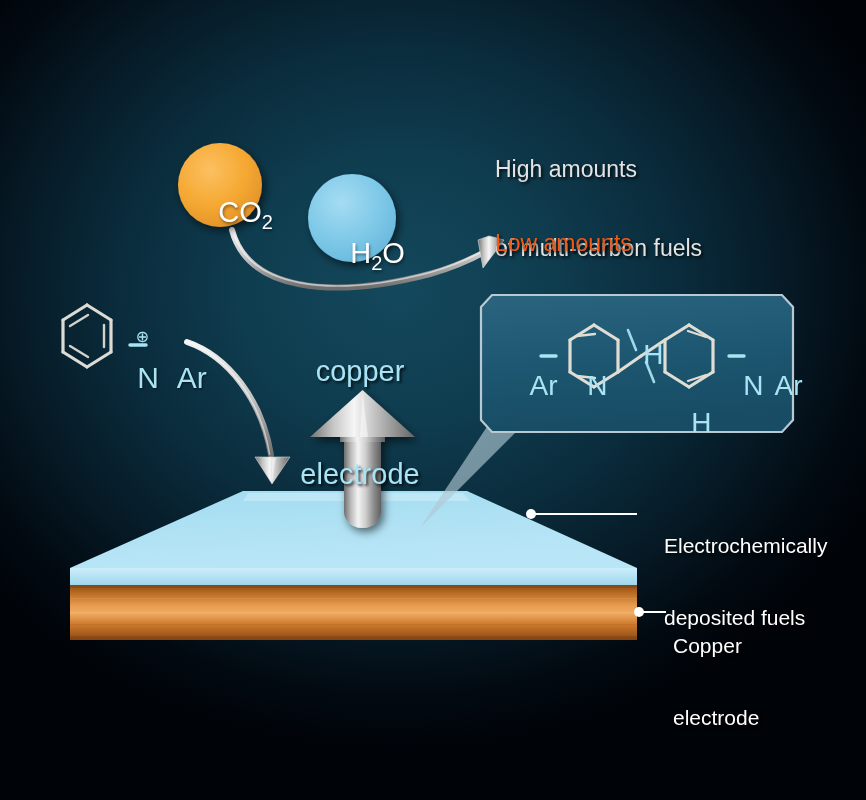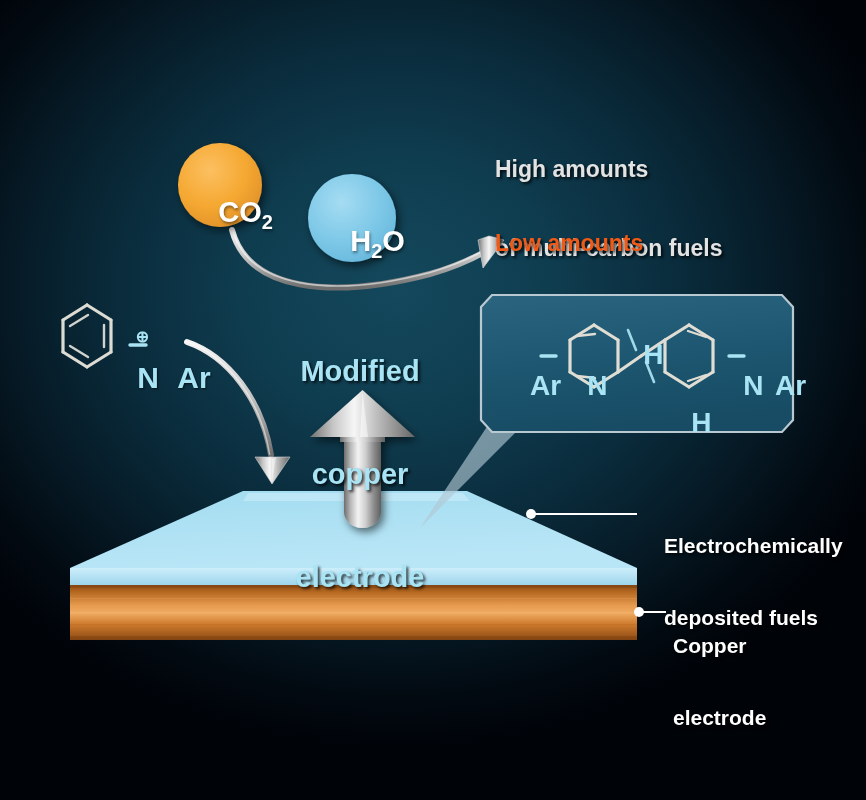--- a/index.html
+++ b/index.html
@@ -3,21 +3,21 @@
 <meta charset="utf-8">
 <style>
   html,body{margin:0;padding:0;background:#000;}
   #stage{
     position:relative;width:866px;height:800px;overflow:hidden;
     font-family:"Liberation Sans", sans-serif;
     background:
       radial-gradient(ellipse 62% 58% at 46% 36%, #14485c 0%, #0f3d50 28%, #0a2c3c 52%, #061a26 72%, #020a11 88%, #000308 100%),
       #000205;
   }
-  .lbl{position:absolute;font-weight:bold;white-space:pre;line-height:1.14;}
+  .lbl{position:absolute;font-weight:normal;white-space:pre;line-height:1.14;}
   .shadowtext{text-shadow:2px 2px 3px rgba(0,0,0,.75);}
   svg{position:absolute;left:0;top:0;overflow:visible;}
   .vlayer{position:absolute;left:0;top:0;width:866px;height:800px;}
 </style>
 </head>
 <body>
 
 <div id="stage">
 
   <svg class="vlayer" viewBox="0 0 866 800">
@@ -212,35 +212,34 @@
     </g>
     <g filter="url(#softShadow)">
       <circle cx="352" cy="218" r="44" fill="url(#gH2O)"></circle>
     </g>
   </svg>
 
   <div class="lbl" style="left:186px;top:163px;font-size:29px;color:#ffffff;text-shadow:1px 2px 3px rgba(0,0,0,.45);text-align:right;">
     <span>CO</span><sub style="font-size:20px;">2</sub>
   </div>
 
-  <div class="lbl" style="left:318px;top:192px;font-size:29px;color:#ffffff;text-shadow:1px 2px 3px rgba(0,0,0,.45);text-align:center;">
+  <div class="lbl" style="left:318px;top:204px;font-size:29px;color:#ffffff;text-shadow:1px 2px 3px rgba(0,0,0,.45);text-align:center;">
     <span>H</span><sub style="font-size:20px;">2</sub><span>O</span>
   </div>
 
   <div class="lbl shadowtext" style="left:495px;top:104px;font-size:23px;color:#e3e3e3;">
     <div>High amounts</div>
     <div>of multi-carbon fuels</div>
   </div>
 
   <div class="lbl shadowtext" style="left:495px;top:178px;font-size:23px;color:#f05a16;">
     <div>Low amounts</div>
   </div>
 
   <div class="lbl shadowtext" style="left:285px;top:286px;font-size:29px;color:#a9e4f5;text-align:center;width:150px;line-height:1.18;">
-    <div>Modified</div>
     <div>copper</div>
     <div>electrode</div>
   </div>
 
   <div class="lbl" style="left:104px;top:327px;font-size:30px;color:#a9e4f5;text-shadow:1px 1px 2px rgba(0,0,0,.6);">
     <span>N</span>
   </div>
   <div class="lbl" style="left:118px;top:310px;font-size:16px;color:#a9e4f5;">
     <span>⊕</span>
   </div>

